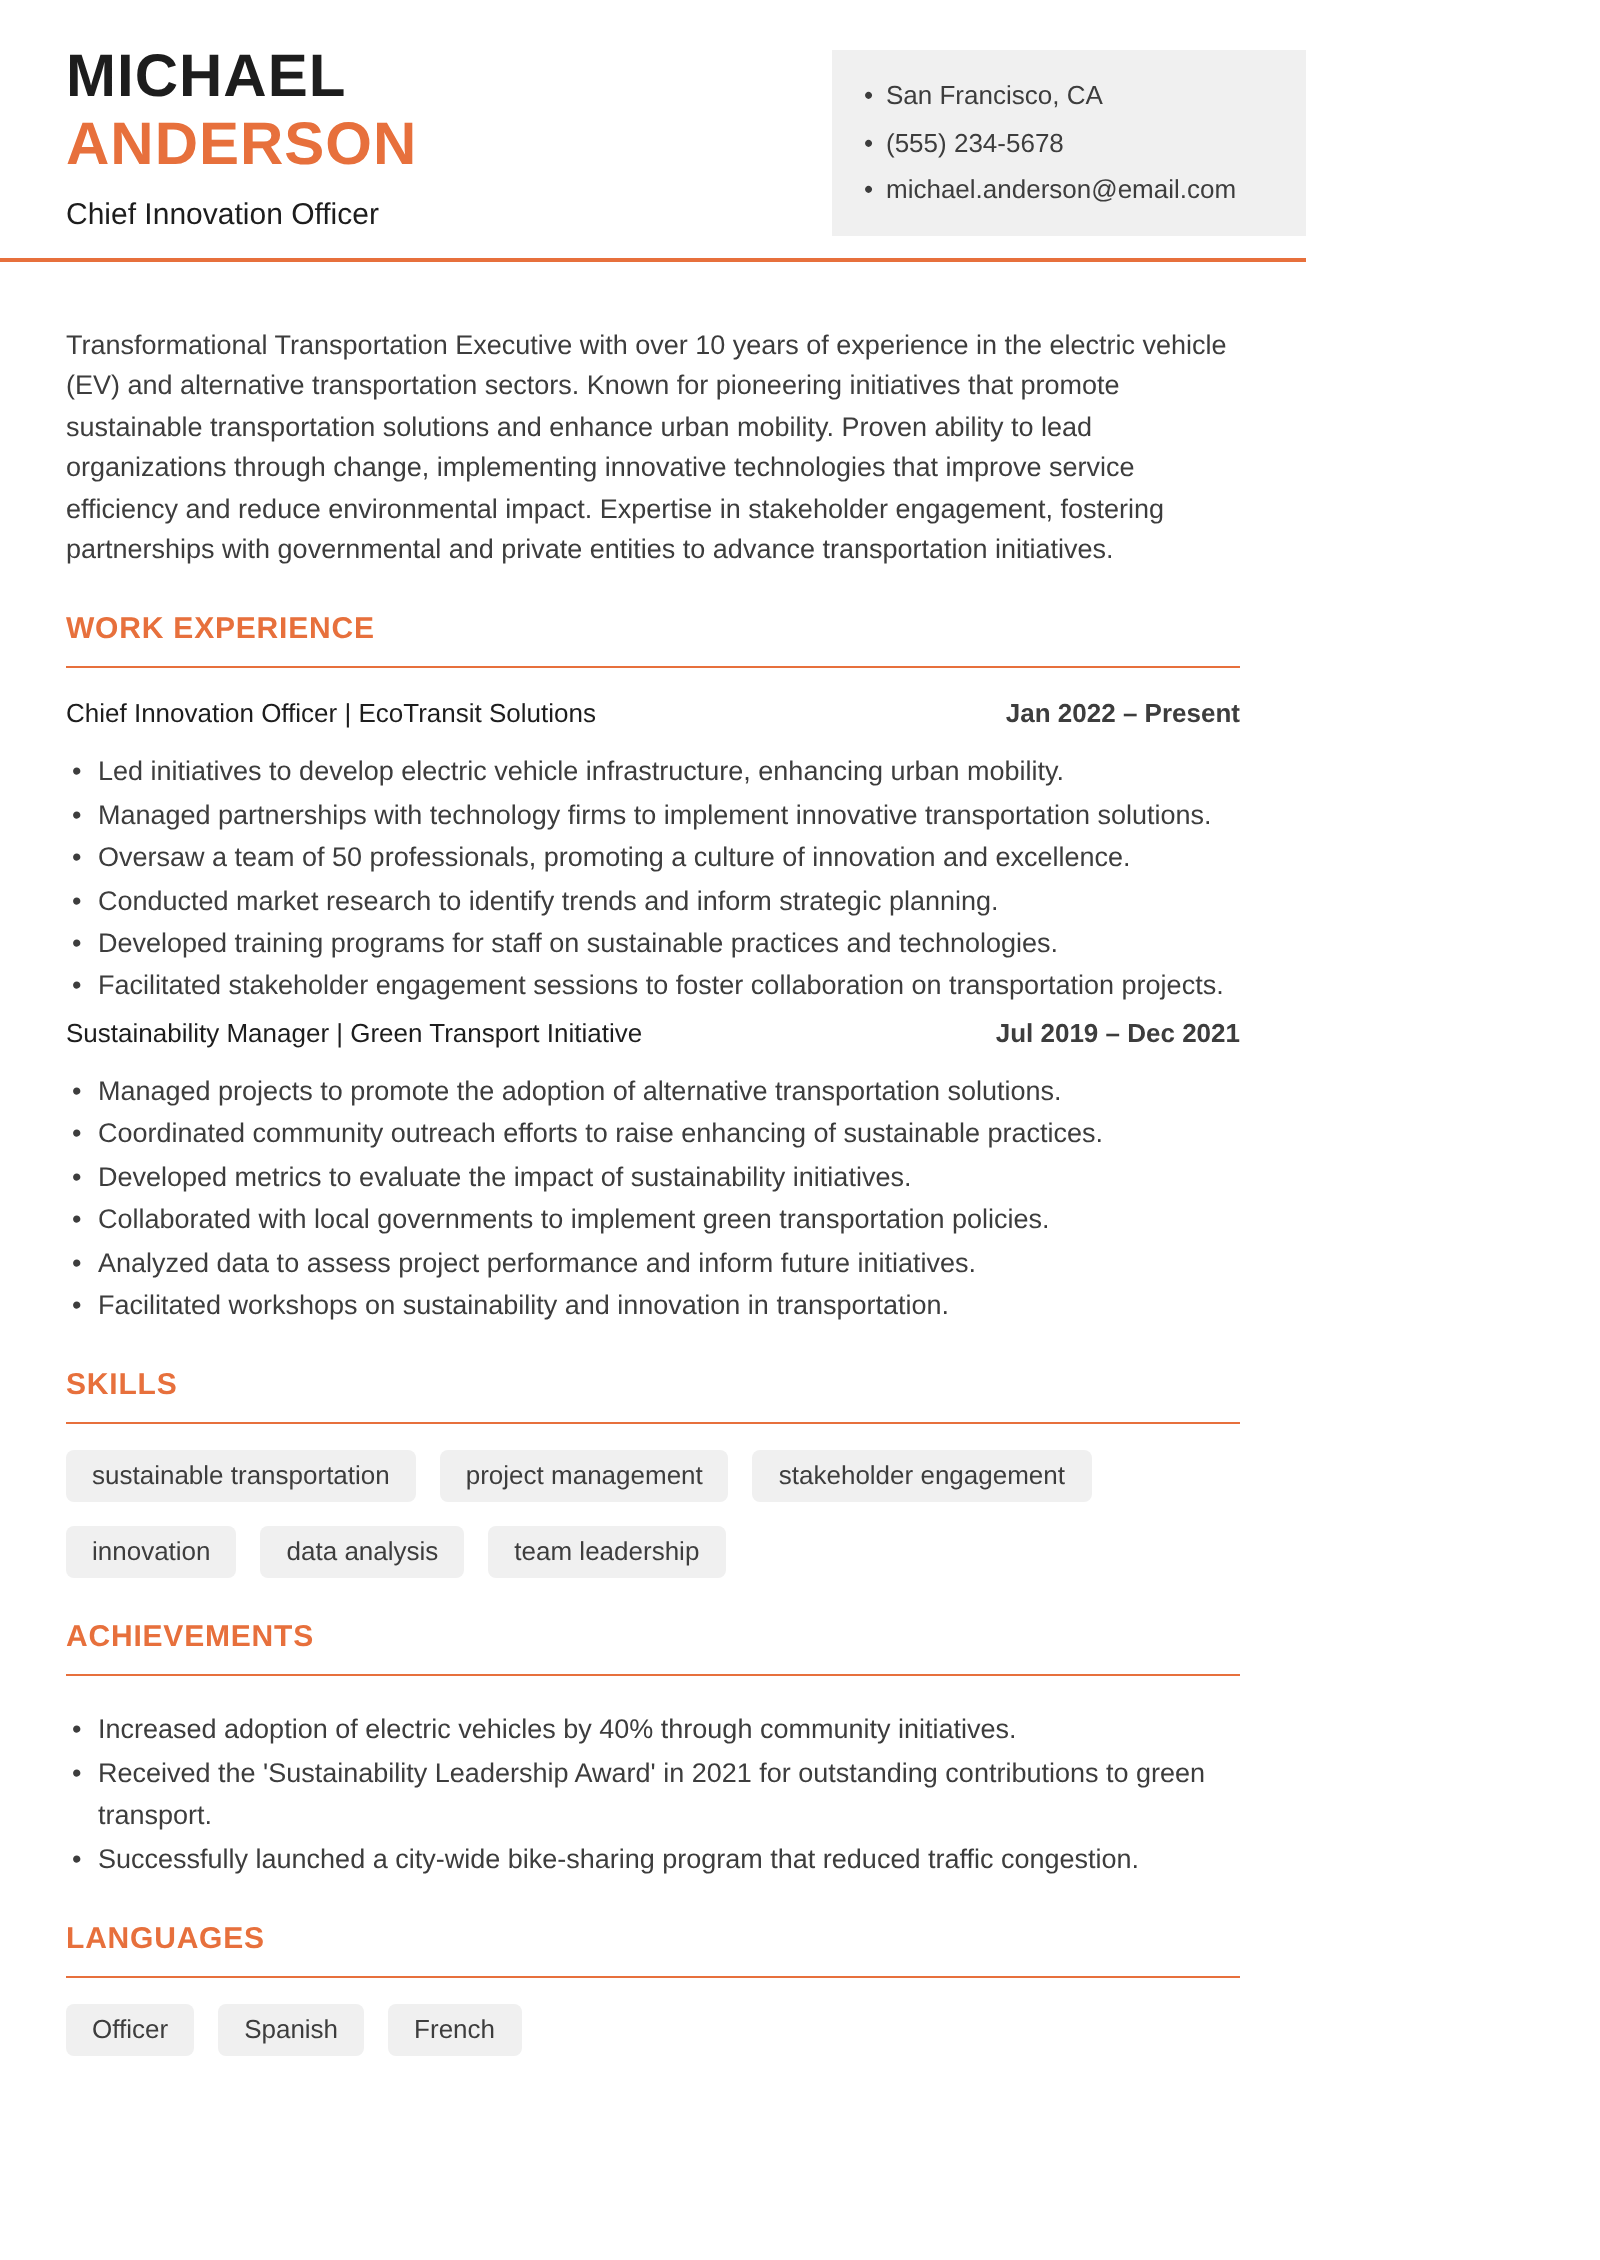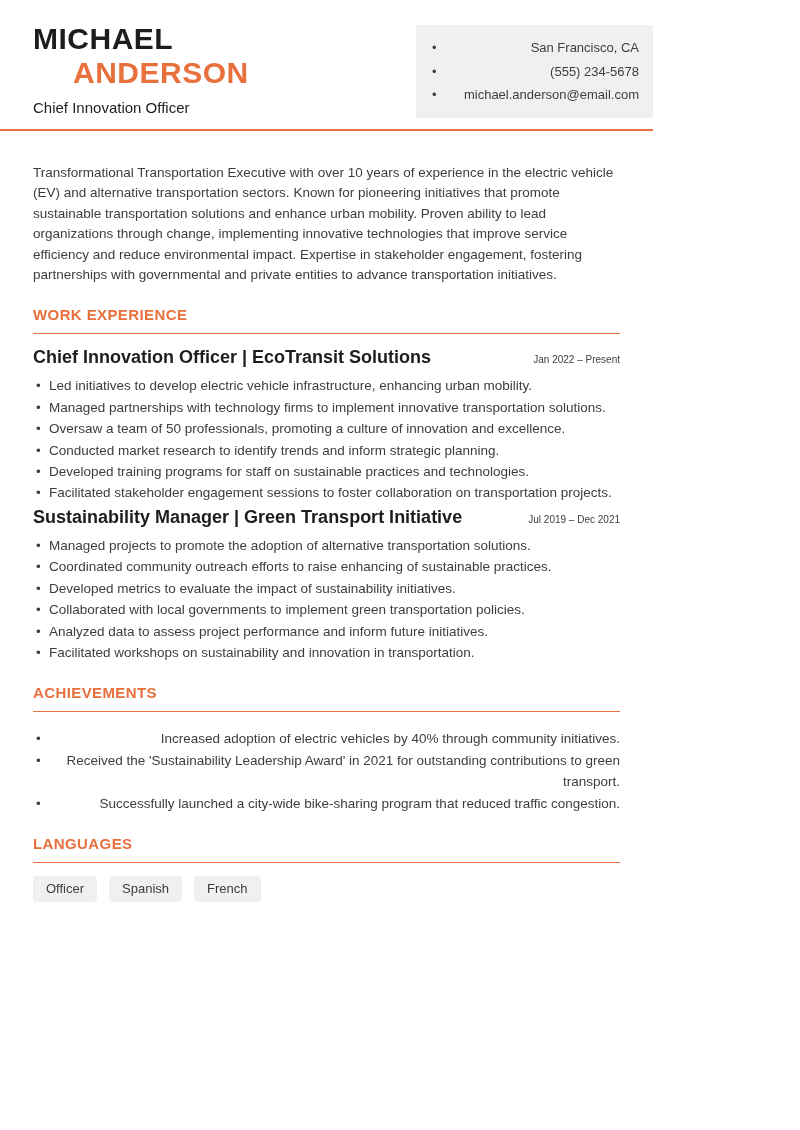--- a/index.html
+++ b/index.html
@@ -5,45 +5,45 @@
   :root { --accent:#e7703c; --ink:#1d1d1d; --body:#3d3d3d; --chip:#f0f0f0; }
   * { box-sizing:border-box; }
   html,body { margin:0; padding:0; background:#ffffff; }
   body { font-family:"Liberation Sans", sans-serif; color:var(--body); }
   .page { width:653px; height:1130px; background:#fff; position:relative; overflow:hidden; }
 
   
   .header { position:relative; height:131px; }
   .name-block { position:absolute; left:33px; top:22px; }
   .name-line { margin:0; font-size:30px; line-height:34px; font-weight:bold; letter-spacing:0.5px; color:var(--ink); }
-  .name-line.accent { color:var(--accent);margin-left:40px; }
+  .name-line.accent { color:var(--accent); }
   .header-job-title { margin-top:9px; font-size:15px; color:var(--ink); }
-  .contact-box { position:absolute; top:25px; right:0; width:237px; background:var(--chip); padding:11px 14px 11px 14px;text-align:right; }
+  .contact-box { position:absolute; top:25px; right:0; width:237px; background:var(--chip); padding:11px 14px 11px 14px; }
   .contact-box ul { list-style:none; margin:0; padding:0 0 0 13px; }
   .contact-box li { position:relative; font-size:13px; line-height:23.5px; color:var(--body); }
   .contact-box li::before { content:"•"; position:absolute; left:-11px; color:var(--body); }
   .top-divider { position:absolute; left:0; top:129px; width:100%; height:2px; background:var(--accent); }
 
   
   main { padding:0 33px; }
   .summary { margin:32px 0 0 0; font-size:13.5px; line-height:20.4px; color:var(--body); }
 
   .section { margin-top:22px; }
   .section-title { margin:0; font-size:15px; line-height:16px; font-weight:bold; letter-spacing:0.4px; color:var(--accent); text-transform:uppercase; }
   .section-rule { border:none; margin:10px 0 0 0; height:0; border-top:1.5px solid var(--accent); }
 
   .entry { margin-top:15px; }
   .entry + .entry { margin-top:5px; }
   .entry-head { display:flex; justify-content:space-between; align-items:baseline; }
-  .entry-title { font-size:18px; line-height:16px; font-weight:bold; color:var(--ink); }
-  .entry-date { font-size:10px; color:var(--body); white-space:nowrap; }
+  .entry-title { font-size:13px; line-height:16px; font-weight:normal; color:var(--ink); }
+  .entry-date { font-size:13px; color:var(--body); white-space:nowrap;font-weight:bold; }
   .entry-year { margin-top:5px; font-size:13.5px; line-height:16px; color:var(--body); }
 
   ul.bullets { list-style:none; margin:10px 0 0 0; padding:0; }
-  ul.bullets.tight { margin-top:16px;text-align:right; }
+  ul.bullets.tight { margin-top:16px; }
   ul.bullets li { position:relative; padding-left:16px; font-size:13.5px; line-height:21.4px; color:var(--body); }
   ul.bullets li::before { content:"•"; position:absolute; left:3px; top:0; color:var(--body); }
 
   .tags { display:flex; flex-wrap:wrap; gap:12px; margin-top:13px; }
   .tag { background:var(--chip); border-radius:4px; padding:5px 13px 6px 13px; font-size:13px; color:var(--body); }
 </style>
 </head>
 <body>
 
 <div class="page">
@@ -96,20 +96,32 @@
           <li>Managed projects to promote the adoption of alternative transportation solutions.</li>
           <li>Coordinated community outreach efforts to raise enhancing of sustainable practices.</li>
           <li>Developed metrics to evaluate the impact of sustainability initiatives.</li>
           <li>Collaborated with local governments to implement green transportation policies.</li>
           <li>Analyzed data to assess project performance and inform future initiatives.</li>
           <li>Facilitated workshops on sustainability and innovation in transportation.</li>
         </ul>
       </div>
     </section>
 
+    <section class="section">
+      <h2 class="section-title">SKILLS</h2>
+      <hr class="section-rule">
+      <div class="tags">
+        <span class="tag">sustainable transportation</span>
+        <span class="tag">project management</span>
+        <span class="tag">stakeholder engagement</span>
+        <span class="tag">innovation</span>
+        <span class="tag">data analysis</span>
+        <span class="tag">team leadership</span>
+      </div>
+    </section>
 
 
     <section class="section">
       <h2 class="section-title">ACHIEVEMENTS</h2>
       <hr class="section-rule">
       <ul class="bullets tight">
         <li>Increased adoption of electric vehicles by 40% through community initiatives.</li>
         <li>Received the 'Sustainability Leadership Award' in 2021 for outstanding contributions to green transport.</li>
         <li>Successfully launched a city-wide bike-sharing program that reduced traffic congestion.</li>
       </ul>

